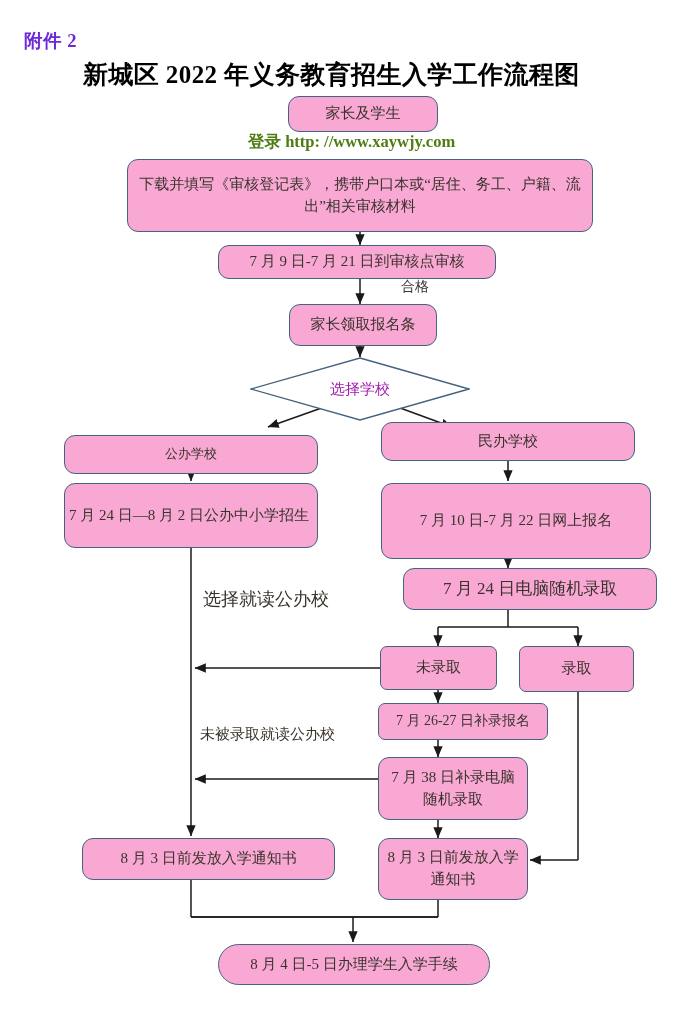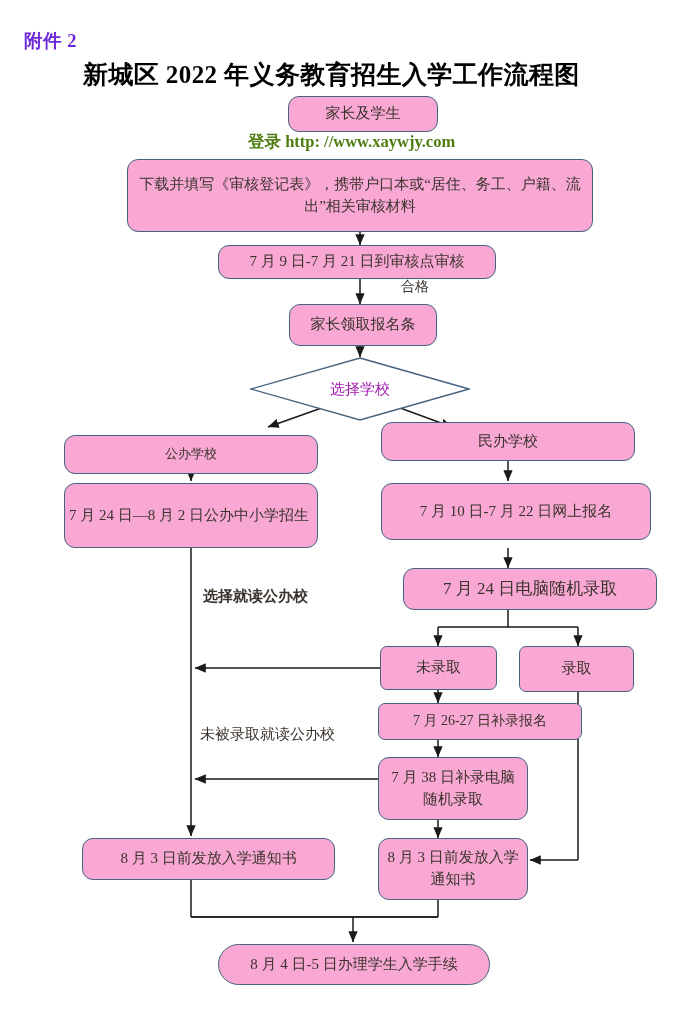--- a/index.html
+++ b/index.html
@@ -168,33 +168,33 @@
     </svg>
     <div class="diamond-text">选择学校</div>
   </div>
 
   <div class="node r10" style="left:64px; top:422px; width:254px; height:39px; font-size:13px;margin-top:13px;">公办学校</div>
 
   <div class="node r10" style="left:381px; top:422px; width:254px; height:39px; font-size:15px;">民办学校</div>
 
   <div class="node r10" style="left:64px; top:483px; width:254px; height:65px; font-size:15px; justify-content:flex-start; padding-left:4px; text-align:left;">7 月 24 日—8 月 2 日公办中小学招生</div>
 
-  <div class="node r10" style="left:381px; top:483px; width:270px; height:57px; font-size:15px;">7 月 10 日-7 月 22 日网上报名</div>
+  <div class="node r10" style="left:381px; top:483px; width:270px; height:76px; font-size:15px;">7 月 10 日-7 月 22 日网上报名</div>
 
   <div class="node r10" style="left:403px; top:568px; width:254px; height:42px; font-size:17px;">7 月 24 日电脑随机录取</div>
 
-  <div class="label-free" style="left:203px; top:587px; font-size:15px;font-weight:bold;">选择就读公办校</div>
+  <div class="label-free" style="left:203px; top:587px; font-size:18px;">选择就读公办校</div>
 
   <div class="node r6" style="left:380px; top:646px; width:117px; height:44px; font-size:15px;">未录取</div>
 
   <div class="node r6" style="left:519px; top:646px; width:115px; height:46px; font-size:15px;">录取</div>
 
   <div class="label-free" style="left:200px; top:725px; font-size:15px;">未被录取就读公办校</div>
 
-  <div class="node r6" style="left:378px; top:703px; width:204px; height:37px; font-size:14px;">7 月 26-27 日补录报名</div>
+  <div class="node r6" style="left:378px; top:703px; width:170px; height:37px; font-size:14px;">7 月 26-27 日补录报名</div>
 
   <div class="node r10" style="left:378px; top:757px; width:150px; height:63px; font-size:15px;">7 月 38 日补录电脑随机录取</div>
 
   <div class="node r10" style="left:82px; top:838px; width:253px; height:42px; font-size:15px;">8 月 3 日前发放入学通知书</div>
 
   <div class="node r10" style="left:378px; top:838px; width:150px; height:62px; font-size:15px;">8 月 3 日前发放入学通知书</div>
 
   <div class="node pill" style="left:218px; top:944px; width:272px; height:41px; font-size:15px;">8 月 4 日-5 日办理学生入学手续</div>
 
 </div>

